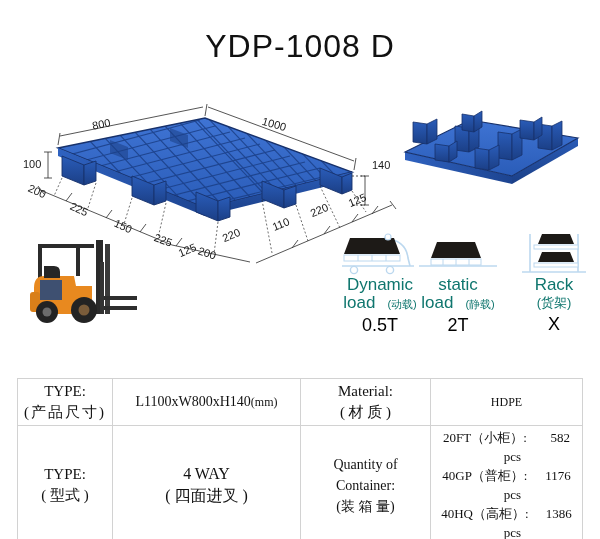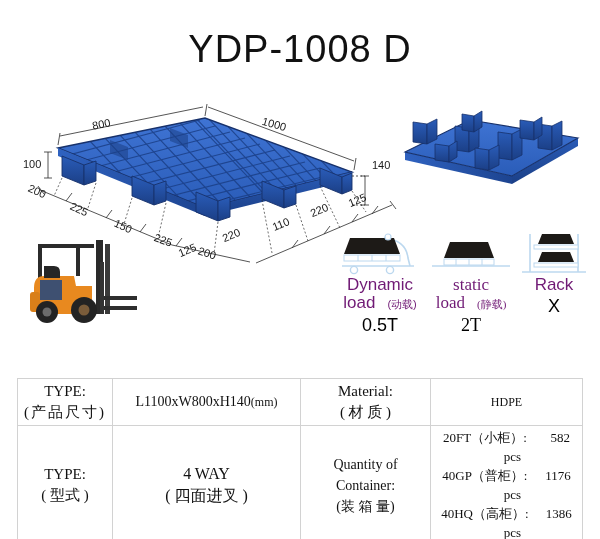--- a/index.html
+++ b/index.html
@@ -10,21 +10,21 @@
     font-family: "Liberation Sans", sans-serif;
     overflow: hidden;
     position: relative;
   }
 
   
   .title {
     position: absolute;
     top: 28px; left: 0; width: 100%;
     text-align: center;
-    font-size: 38px;
+    font-size: 32px;
     font-weight: 400;
     letter-spacing: 1px;
     color: #111111;
     font-family: "Liberation Sans", sans-serif;
   }
 
   
   .illu { position: absolute; top: 0; left: 0; width: 600px; height: 360px; }
 
   
@@ -45,21 +45,21 @@
   .loadcol {
     position: absolute;
     top: 0;
     text-align: center;
     font-family: "Liberation Sans", sans-serif;
   }
   .loadcol .icon { height: 44px; position: relative; }
   .lbl {
     font-size: 17px;
     line-height: 18px;
-    color: #701a75;
+    color: #0f766e;
     white-space: nowrap;
   }
   .lbl .cn { font-size: 11px; margin-left: 12px; }
   .val {
     font-size: 18px;
     line-height: 22px;
     color: #000000;
     margin-top: 1px;
   }
 
@@ -308,21 +308,21 @@
         <circle cx="22" cy="38" r="3.6" fill="#ffffff" stroke="#bcd8ef" stroke-width="1.4"></circle>
         <circle cx="58" cy="38" r="3.6" fill="#ffffff" stroke="#bcd8ef" stroke-width="1.4"></circle>
         <circle cx="56" cy="5" r="3" fill="#ffffff" stroke="#bcd8ef" stroke-width="1.2"></circle>
       </svg>
     </div>
     <div class="lbl">Dynamic</div>
     <div class="lbl"><span>load</span><span class="cn">(动载)</span></div>
     <div class="val">0.5T</div>
   </div>
 
-  <div class="loadcol" style="left:94px; width:90px;font-family:Liberation Serif, serif;">
+  <div class="loadcol" style="left:81px; width:90px;">
     <div class="icon">
       <svg width="90" height="44" viewBox="0 0 90 44">
         <line x1="6" y1="34" x2="84" y2="34" stroke="#bcd8ef" stroke-width="1.4"></line>
         <polygon points="24,10 62,10 68,26 18,26" fill="#1d1a17"></polygon>
         <rect x="18" y="27" width="50" height="6" fill="#ffffff" stroke="#bcd8ef" stroke-width="1"></rect>
         <line x1="30" y1="27" x2="30" y2="33" stroke="#bcd8ef"></line>
         <line x1="43" y1="27" x2="43" y2="33" stroke="#bcd8ef"></line>
         <line x1="56" y1="27" x2="56" y2="33" stroke="#bcd8ef"></line>
       </svg>
     </div>
@@ -337,20 +337,21 @@
         <line x1="16" y1="2" x2="16" y2="40" stroke="#bcd8ef" stroke-width="1.6"></line>
         <line x1="64" y1="2" x2="64" y2="40" stroke="#bcd8ef" stroke-width="1.6"></line>
         <line x1="8" y1="40" x2="72" y2="40" stroke="#bcd8ef" stroke-width="1.4"></line>
         <polygon points="28,2 56,2 60,12 24,12" fill="#1d1a17"></polygon>
         <rect x="20" y="13" width="44" height="4" fill="#ffffff" stroke="#bcd8ef" stroke-width="1"></rect>
         <polygon points="28,20 56,20 60,30 24,30" fill="#1d1a17"></polygon>
         <rect x="20" y="31" width="44" height="4" fill="#ffffff" stroke="#bcd8ef" stroke-width="1"></rect>
       </svg>
     </div>
     <div class="lbl">Rack</div>
+    <div class="lbl cn" style="font-size:13px;">(货架)</div>
     <div class="val">X</div>
   </div>
 </div>
 
 <table class="spec">
   <tbody>
       <tr>
     <td class="k">
       <div>TYPE:</div>
       <div class="cn">(产品尺寸)</div>

